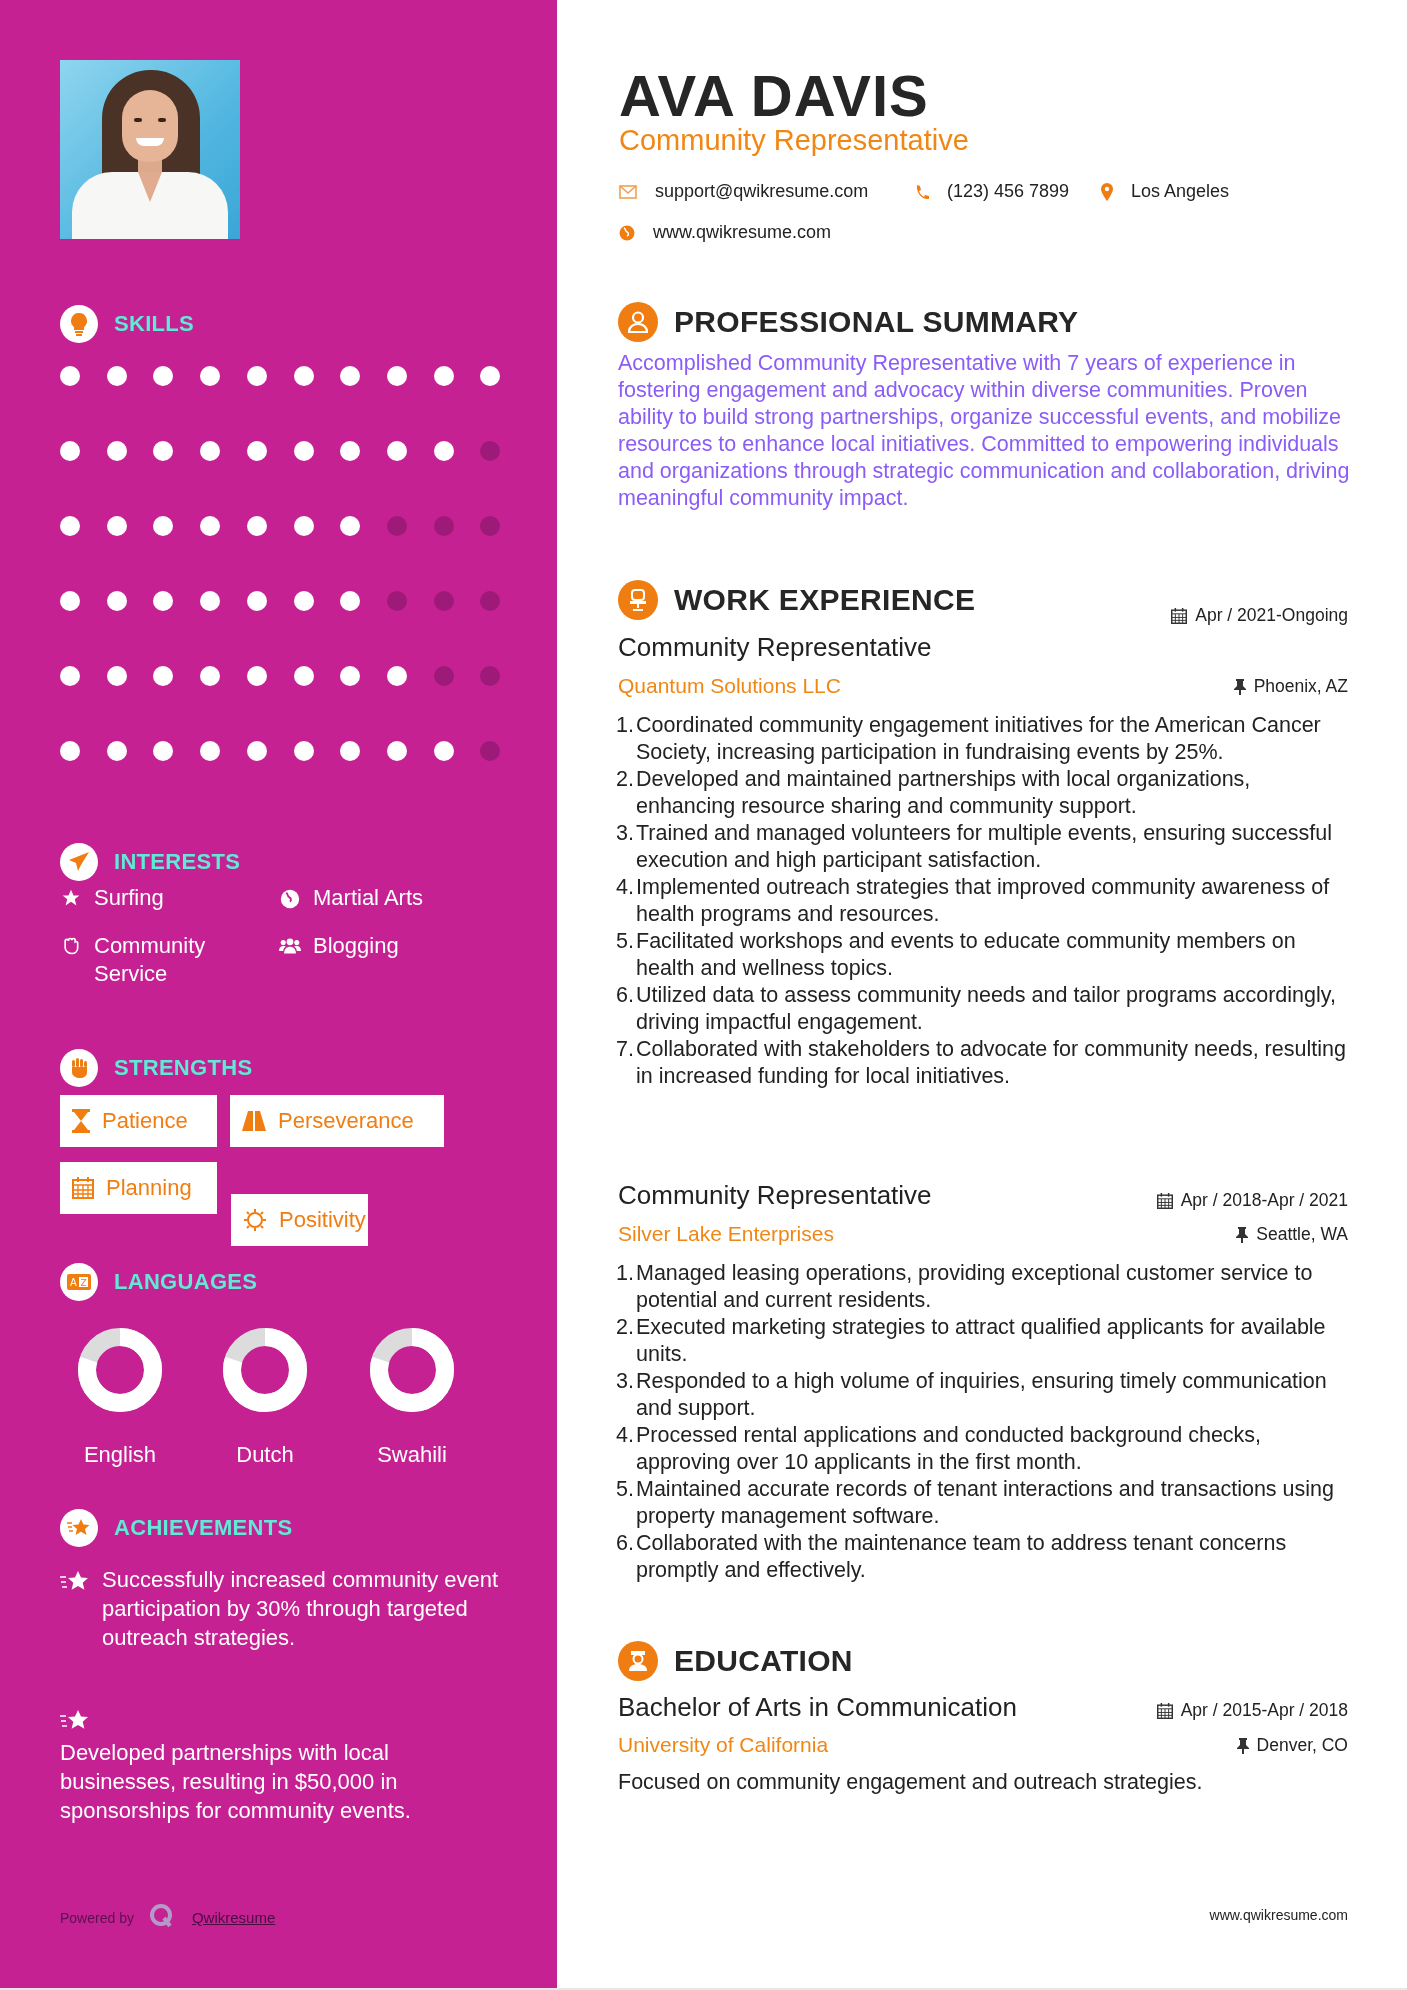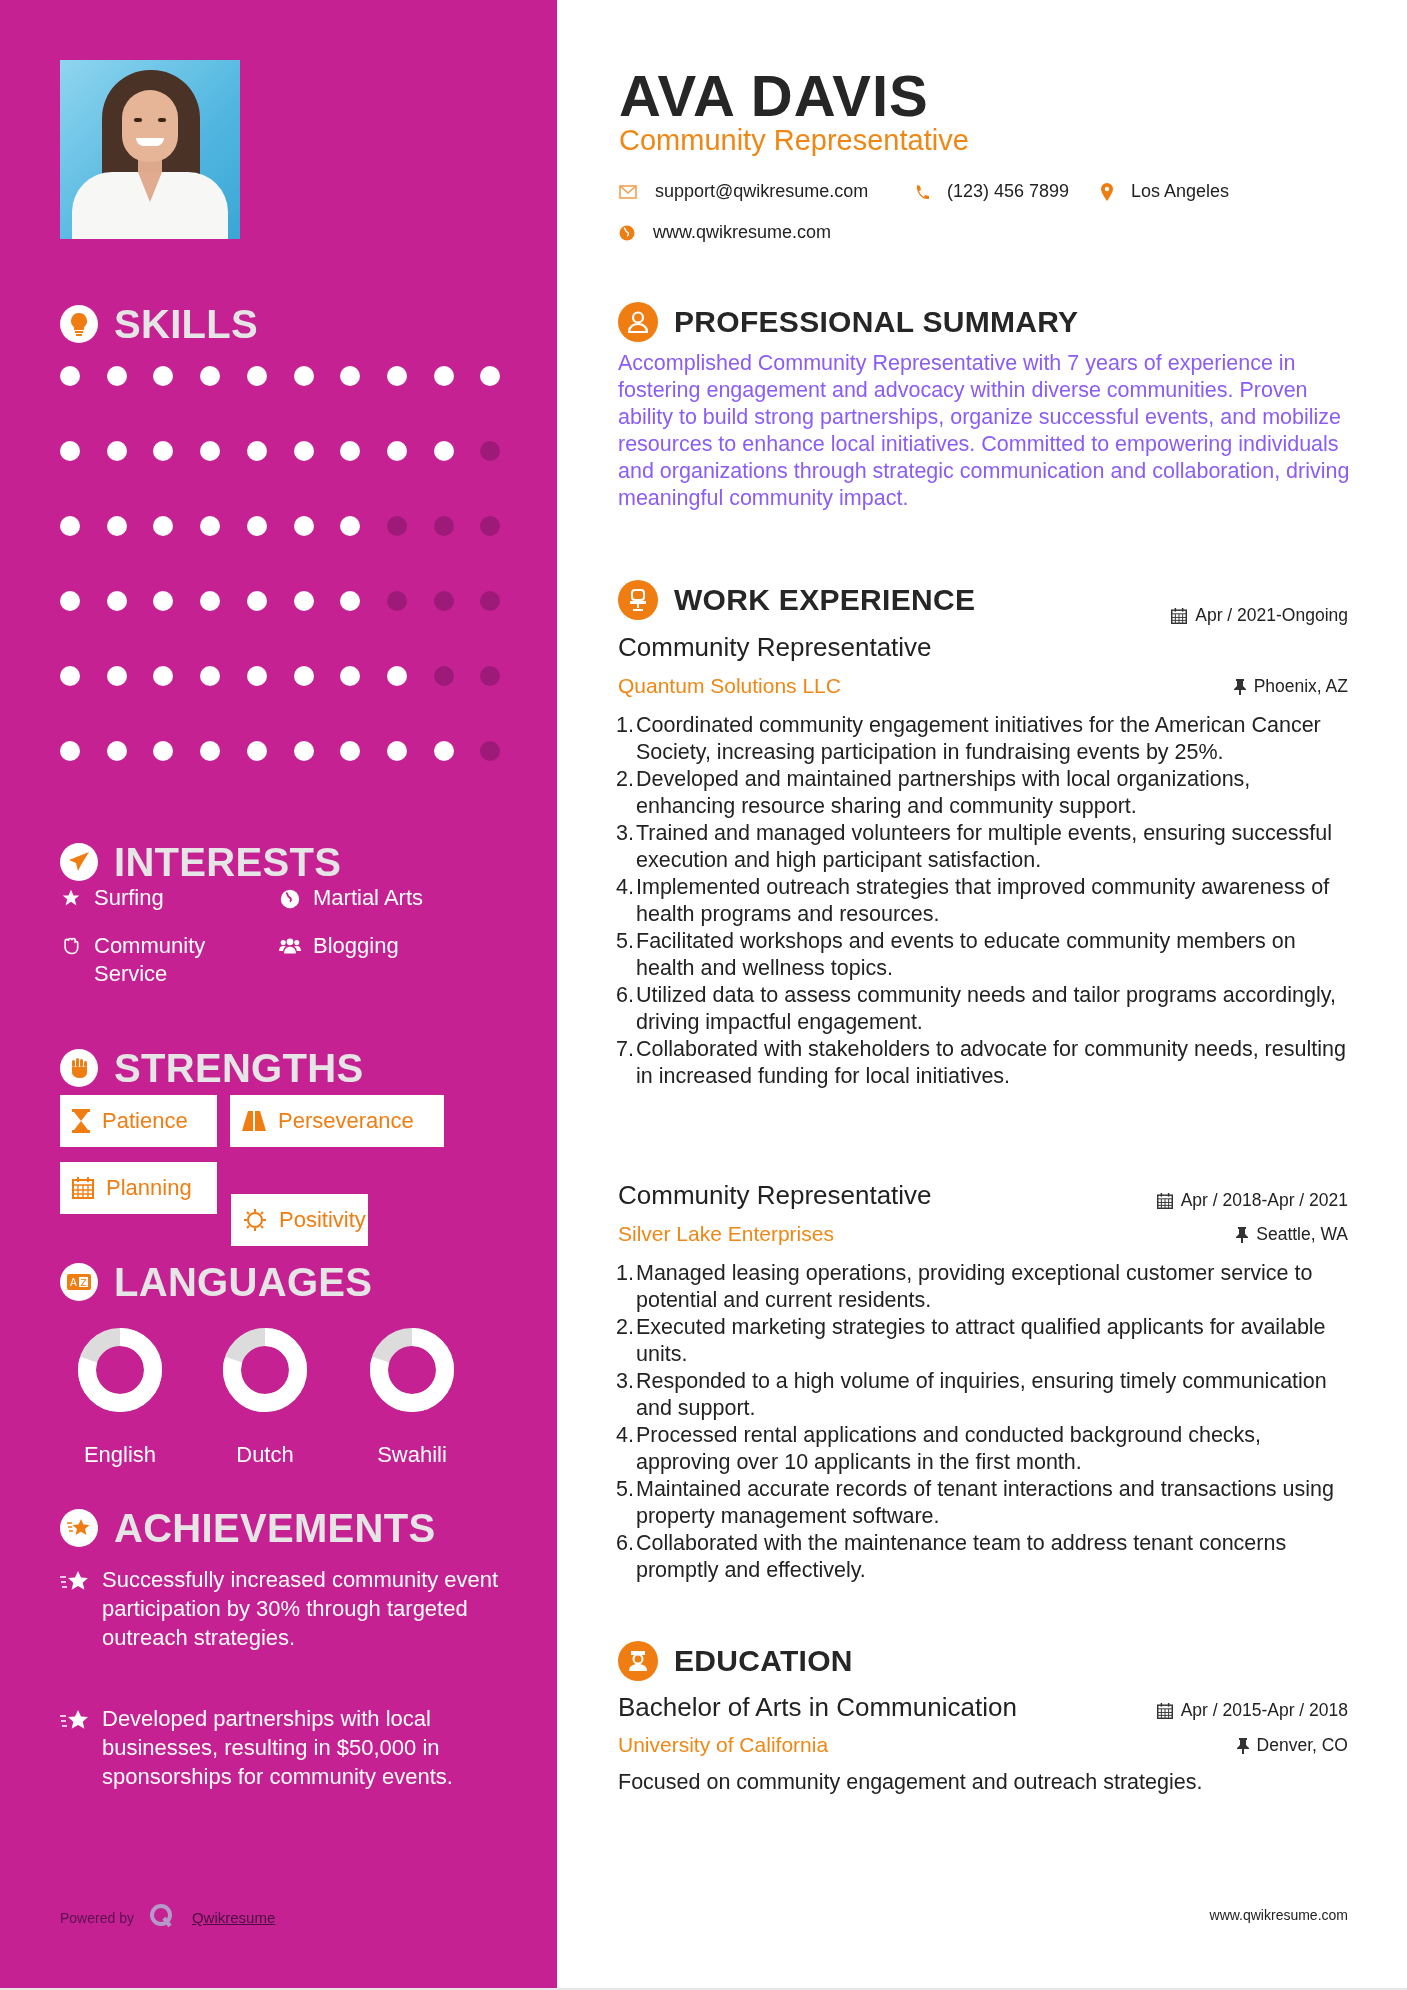--- a/index.html
+++ b/index.html
@@ -17,21 +17,21 @@
   .photo .smile { position: absolute; left: 76px; top: 78px; width: 28px; height: 8px; background: #fff; border-radius: 0 0 14px 14px; }
   .photo .eye1, .photo .eye2 { position: absolute; top: 58px; width: 8px; height: 4px; background: #3a2418; border-radius: 4px; }
   .photo .eye1 { left: 74px; } .photo .eye2 { left: 98px; }
   .photo .neck { position: absolute; left: 78px; top: 96px; width: 24px; height: 22px; background: #dca98c; }
   .photo .shirt { position: absolute; left: 12px; top: 112px; width: 156px; height: 80px; background: #f7f7f5; border-radius: 40px 40px 0 0; }
   .photo .collar { position: absolute; left: 78px; top: 112px; width: 0; height: 0; border-left: 12px solid transparent; border-right: 12px solid transparent; border-top: 30px solid #e0ab8e; }
 
   
   .s-head { position: absolute; left: 60px; display: flex; align-items: center; height: 40px; }
   .s-head .ic { width: 38px; height: 38px; border-radius: 50%; background: #fff; display: flex; align-items: center; justify-content: center; margin-right: 16px; }
-  .s-head .ttl { font-size: 40px; font-weight: bold; color: #e5e5e5; letter-spacing: 0.3px; }
+  .s-head .ttl { font-size: 22px; font-weight: bold; color: #5eead4; letter-spacing: 0.3px; }
 
   
   .skill { position: absolute; left: 60px; width: 460px; }
   .skill .name { font-size: 21px; color: #fff; height: 28px; line-height: 28px; }
   .dots { position: relative; height: 22px; margin-top: 14px; }
   .dot { position: absolute; top: 0; width: 20px; height: 20px; border-radius: 50%; background: #ffffff; }
   .dot.off { background: #9e1a78; }
 
   
   .interest { position: absolute; display: flex; align-items: flex-start; font-size: 22px; color: #fff; line-height: 28px; }
@@ -342,21 +342,21 @@
     <span class="ttl">ACHIEVEMENTS</span>
   </div>
 
   <div class="ach" style="top:1565px;">
     <span class="aic"><svg width="30" height="26" viewBox="0 0 30 26">
           <path d="M18 2l3 6.5 7 .6-5.3 4.7 1.7 7-6.4-3.8-6.4 3.8 1.7-7L8 9.1l7-.6z" fill="#fff"></path>
           <path d="M0 8h6M1 13h5M2 18h5" stroke="#fff" stroke-width="1.6"></path>
         </svg></span>
     <span class="atxt">Successfully increased community event participation by 30% through targeted outreach strategies.</span>
   </div>
-  <div class="ach" style="top:1704px;">
+  <div class="ach" style="top:1704px;flex-direction:column;">
     <span class="aic"><svg width="30" height="26" viewBox="0 0 30 26">
           <path d="M18 2l3 6.5 7 .6-5.3 4.7 1.7 7-6.4-3.8-6.4 3.8 1.7-7L8 9.1l7-.6z" fill="#fff"></path>
           <path d="M0 8h6M1 13h5M2 18h5" stroke="#fff" stroke-width="1.6"></path>
         </svg></span>
     <span class="atxt">Developed partnerships with local businesses, resulting in $50,000 in sponsorships for community events.</span>
   </div>
 
   <div class="powered">
     <span>Powered by</span>
     <span class="q"><svg width="28" height="28" viewBox="0 0 28 28">

